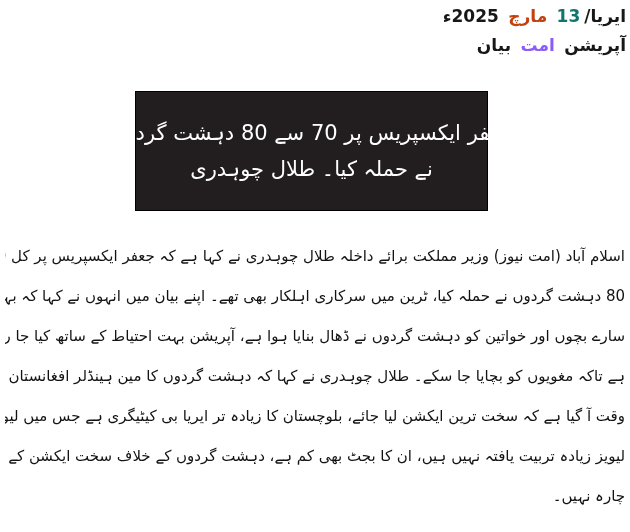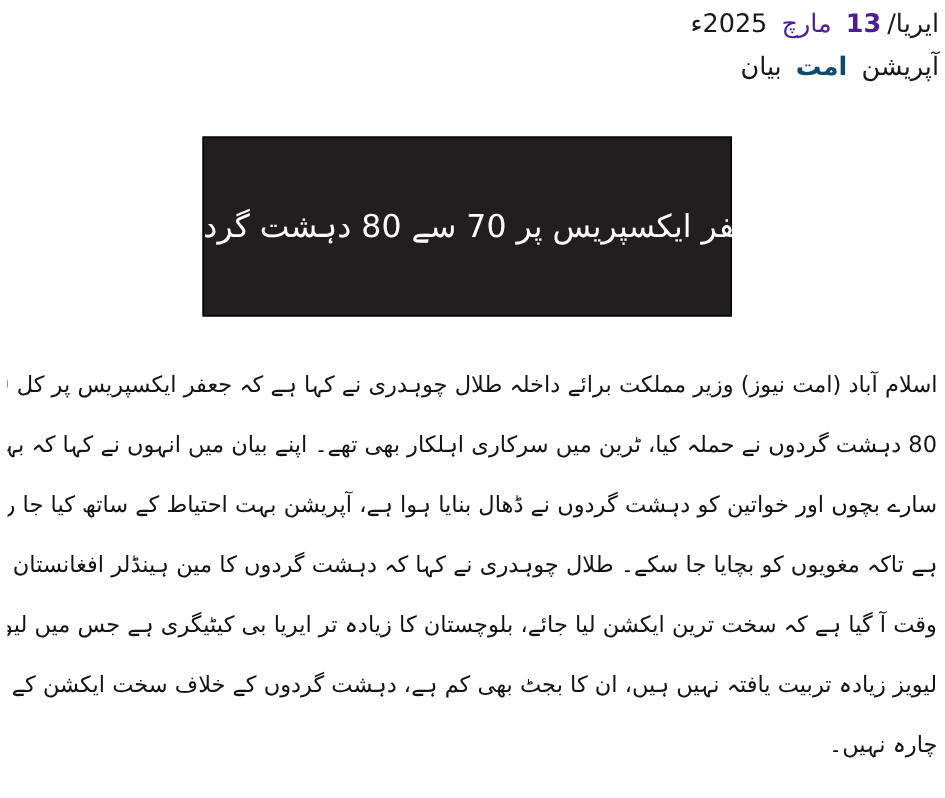--- a/index.html
+++ b/index.html
@@ -23,21 +23,21 @@
     top: 2px;
     right: 4px;
     text-align: right;
     color: #171717;
   }
   .masthead-line {
     font-size: 17px;
     line-height: 29px;
     white-space: nowrap;
   }
-  .seg { display: inline; }
+  .seg { display: inline; font-weight: bold; }
   .seg-gap { margin-left: 4px; }
   .bold { font-weight: 700; }
   
   .headline-box {
     position: absolute;
     top: 91px;
     left: 135px;
     width: 353px;
     height: 120px;
     background: #221e1f;
@@ -78,33 +78,34 @@
     text-align-last: right;
   }
 </style>
 </head>
 <body>
 
 <div class="page">
 
   <div class="masthead">
     <div class="masthead-line">
-      <span class="seg seg-gap">ایریا/</span><span class="seg seg-gap bold" style="color: #4c1d95;">13</span>
-      <span class="seg seg-gap" style="color: #4c1d95;">مارچ</span>
+      <span class="seg seg-gap">ایریا/</span><span class="seg seg-gap bold" style="color: #0f766e;">13</span>
+      <span class="seg seg-gap" style="color: #c2410c;">مارچ</span>
       <span class="seg">2025ء</span>
     </div>
     <div class="masthead-line">
       <span class="seg seg-gap">آپریشن</span>
-      <span class="seg seg-gap bold" style="color: #0c4a6e;">امت</span>
+      <span class="seg seg-gap bold" style="color: #8b5cf6;">امت</span>
       <span class="seg">بیان</span>
     </div>
   </div>
 
   <div class="headline-box">
     <div class="headline-line">جعفر ایکسپریس پر 70 سے 80 دہشت گردوں</div>
+    <div class="headline-line">نے حملہ کیا۔ طلال چوہدری</div>
   </div>
 
   <div class="article">
     <div class="article-line">اسلام آباد (امت نیوز) وزیر مملکت برائے داخلہ طلال چوہدری نے کہا ہے کہ جعفر ایکسپریس پر کل 70 سے</div>
     <div class="article-line">80 دہشت گردوں نے حملہ کیا، ٹرین میں سرکاری اہلکار بھی تھے۔ اپنے بیان میں انہوں نے کہا کہ بہت</div>
     <div class="article-line">سارے بچوں اور خواتین کو دہشت گردوں نے ڈھال بنایا ہوا ہے، آپریشن بہت احتیاط کے ساتھ کیا جا رہا</div>
     <div class="article-line">ہے تاکہ مغویوں کو بچایا جا سکے۔ طلال چوہدری نے کہا کہ دہشت گردوں کا مین ہینڈلر افغانستان میں ہے، اب</div>
     <div class="article-line">وقت آ گیا ہے کہ سخت ترین ایکشن لیا جائے، بلوچستان کا زیادہ تر ایریا بی کیٹیگری ہے جس میں لیویز ہے،</div>
     <div class="article-line">لیویز زیادہ تربیت یافتہ نہیں ہیں، ان کا بجٹ بھی کم ہے، دہشت گردوں کے خلاف سخت ایکشن کے سوا کوئی</div>
     <div class="article-line">چارہ نہیں۔</div>

